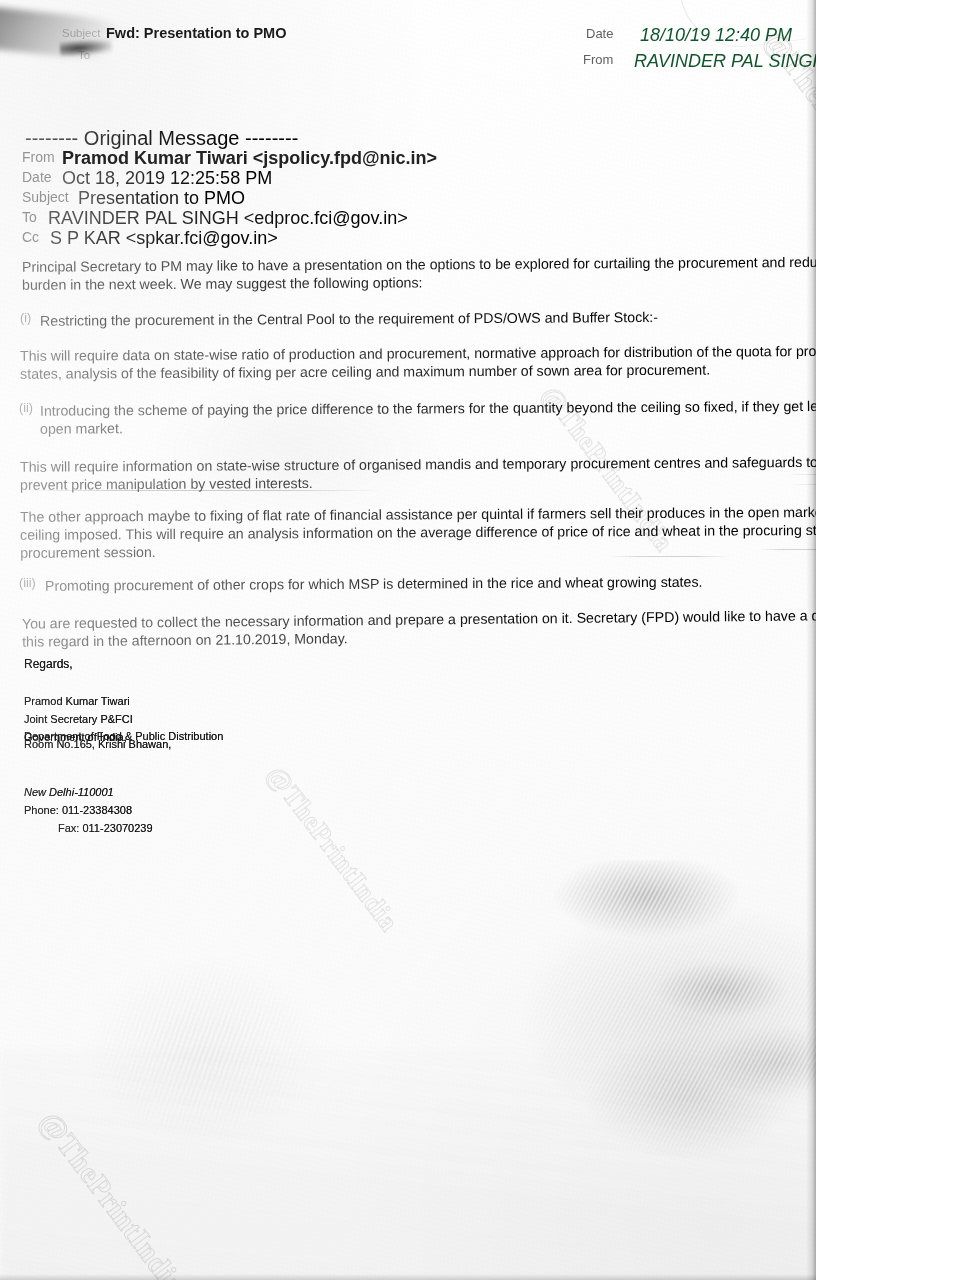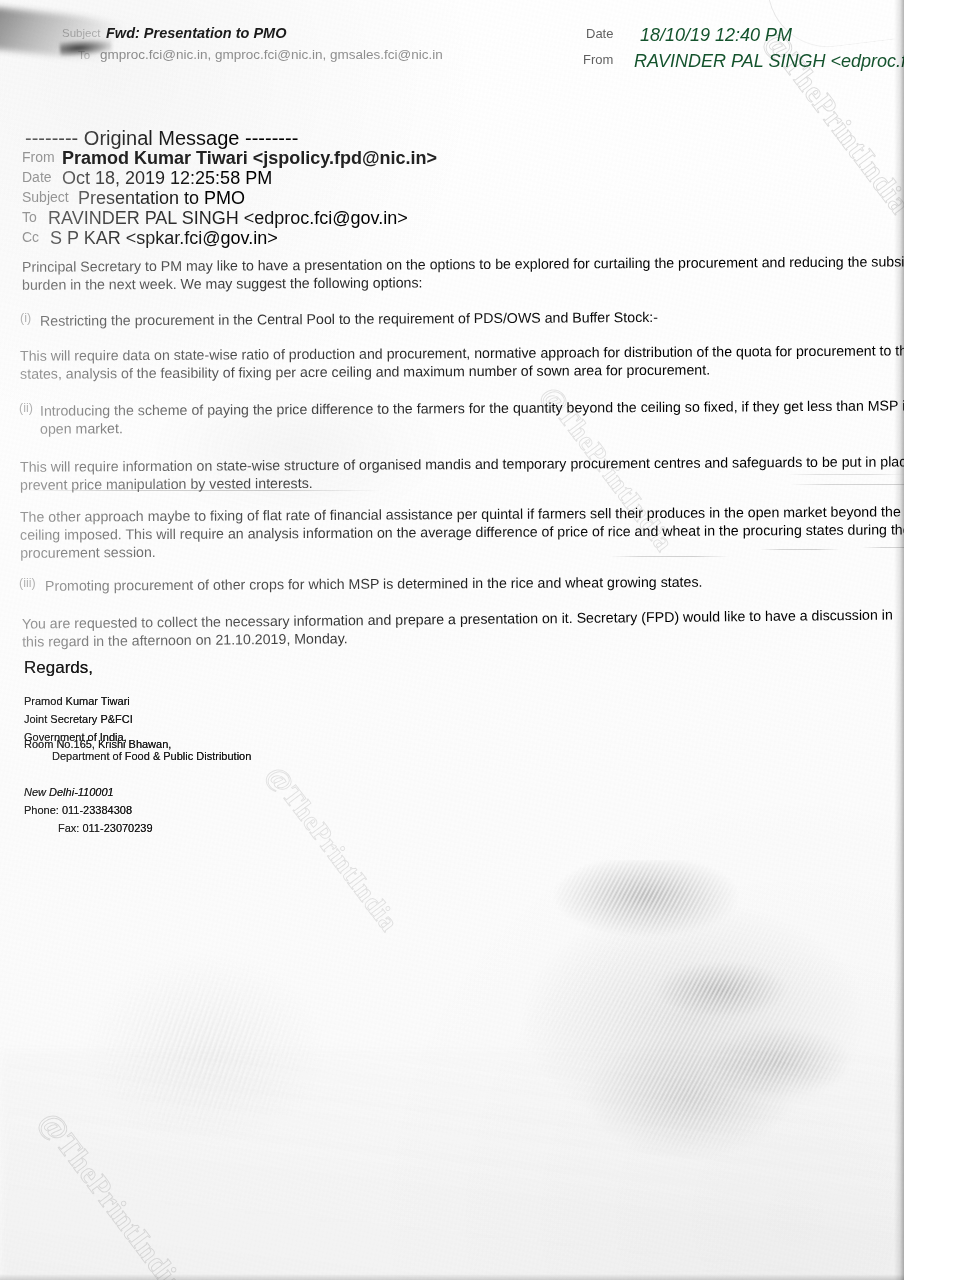--- a/index.html
+++ b/index.html
@@ -3,21 +3,21 @@
 <meta charset="utf-8">
 <title>Scanned Email Document</title>
 <style>
   html, body {
     margin: 0;
     padding: 0;
     background: #ffffff;
   }
   #page {
     position: relative;
-    width: 904px;
+    width: 816px;
     height: 1280px;
     overflow: hidden;
     background: #ffffff;
     font-family: "Liberation Sans", sans-serif;
     color: #1a1a1a;
     -webkit-font-smoothing: antialiased;
   }
 
   
   .paper-base {
@@ -161,21 +161,20 @@
     font-weight: 400;
   }
   .hdr-label-dark {
     font-size: 13px;
     color: rgba(35,35,35,0.72);
   }
   .hdr-subject {
     font-size: 14.5px;
     font-weight: 700;
     color: #1b1b1b;
-    font-style: italic;
   }
   .hdr-to {
     font-size: 13.5px;
     color: rgba(40,40,40,0.52);
   }
   .hdr-right {
     font-size: 18px;
     color: #14532d;
     font-style: italic;
   }
@@ -223,21 +222,21 @@
   .marker {
     font-size: 12.5px;
     color: rgba(40,40,40,0.35);
   }
 
   .sig {
     font-size: 11px;
     color: rgba(25,25,25,0.80);
     line-height: 1.38;
   }
-  .sig-regards { font-size: 17px; color: rgba(25,25,25,0.85); }
+  .sig-regards { font-size: 12px; color: rgba(25,25,25,0.85); }
 
   
   .stroke {
     position: absolute;
     background: linear-gradient(90deg, rgba(0,0,0,0) 0%, rgba(60,60,60,0.40) 25%, rgba(60,60,60,0.45) 70%, rgba(0,0,0,0) 100%);
     height: 1px;
     filter: blur(0.4px);
   }
   .tilt-1 { transform: rotate(-0.35deg); }
   .tilt-2 { transform: rotate(-0.6deg); }
@@ -258,21 +257,20 @@
   <div class="top-left-shadow"></div>
   <div class="top-left-nib"></div>
   <div class="corner-fold"></div>
 
   <div class="doc">
 
     <div class="line hdr-label" style="left:62px; top:27px;">Subject</div>
     <div class="line hdr-subject" style="left:106px; top:25px;">Fwd: Presentation to PMO</div>
 
     <div class="line hdr-label" style="left:78px; top:49px;">To</div>
-    <div class="line hdr-to" style="left:100px; top:47px;">gmproc.fci@nic.in, gmproc.fci@nic.in, gmsales.fci@nic.in</div>
 
     <div class="line hdr-label-dark" style="left:586px; top:27px;">Date</div>
     <div class="line hdr-right" style="left:640px; top:25px;">18/10/19 12:40 PM</div>
 
     <div class="line hdr-label-dark" style="left:583px; top:53px;">From</div>
     <div class="line hdr-right" style="left:634px; top:51px;">RAVINDER PAL SINGH &lt;edproc.fci@g...</div>
 
     <div class="line sep fade-soft" style="left:25px; top:127px;">-------- Original Message --------</div>
 
     <div class="line orig-label" style="left:22px; top:150px;">From</div>
@@ -307,21 +305,21 @@
     <div class="line marker" style="left:19px; top:576px;text-align:center;">(iii)</div>
     <div class="blk body-p fade-lr-strong tilt-1" style="left:45px; top:574px; width:895px;">Promoting procurement of other crops for which MSP is determined in the rice and wheat growing states.</div>
 
     <div class="blk body-p fade-lr-strong tilt-2" style="left:22px; top:610px; width:890px;">You are requested to collect the necessary information and prepare a presentation on it. Secretary (FPD) would like to have a discussion in this regard in the afternoon on 21.10.2019, Monday.</div>
 
     <div class="line sig-regards fade-soft" style="left:24px; top:658px;">Regards,</div>
 
     <div class="line sig fade-soft" style="left:24px; top:694px;">Pramod Kumar Tiwari</div>
     <div class="line sig fade-soft" style="left:24px; top:712px;">Joint Secretary P&amp;FCI</div>
     <div class="line sig fade-soft" style="left:24px; top:730px;">Government of India,</div>
-    <div class="line sig fade-soft" style="left:24px; top:749px;margin-left:28px;">Department of Food &amp; Public Distribution</div>
+    <div class="line sig fade-soft" style="left:24px; top:729px;">Department of Food &amp; Public Distribution</div>
     <div class="line sig fade-soft" style="left:24px; top:737px;">Room No.165, Krishi Bhawan,</div>
     <div class="line sig fade-soft" style="left:24px; top:785px;font-style:italic;">New Delhi-110001</div>
     <div class="line sig fade-soft" style="left:24px; top:803px;">Phone: 011-23384308</div>
     <div class="line sig fade-soft" style="left:24px; top:821px;margin-left:34px;">Fax: 011-23070239</div>
 
     <div class="stroke" style="left:22px; top:490px; width:360px; opacity:.55;"></div>
     <div class="stroke" style="left:790px; top:484px; width:150px; opacity:.5;"></div>
     <div class="stroke" style="left:786px; top:474px; width:120px; opacity:.35;"></div>
     <div class="stroke" style="left:610px; top:556px; width:120px; opacity:.5;"></div>
     <div class="stroke" style="left:760px; top:549px; width:80px; opacity:.5;"></div>

